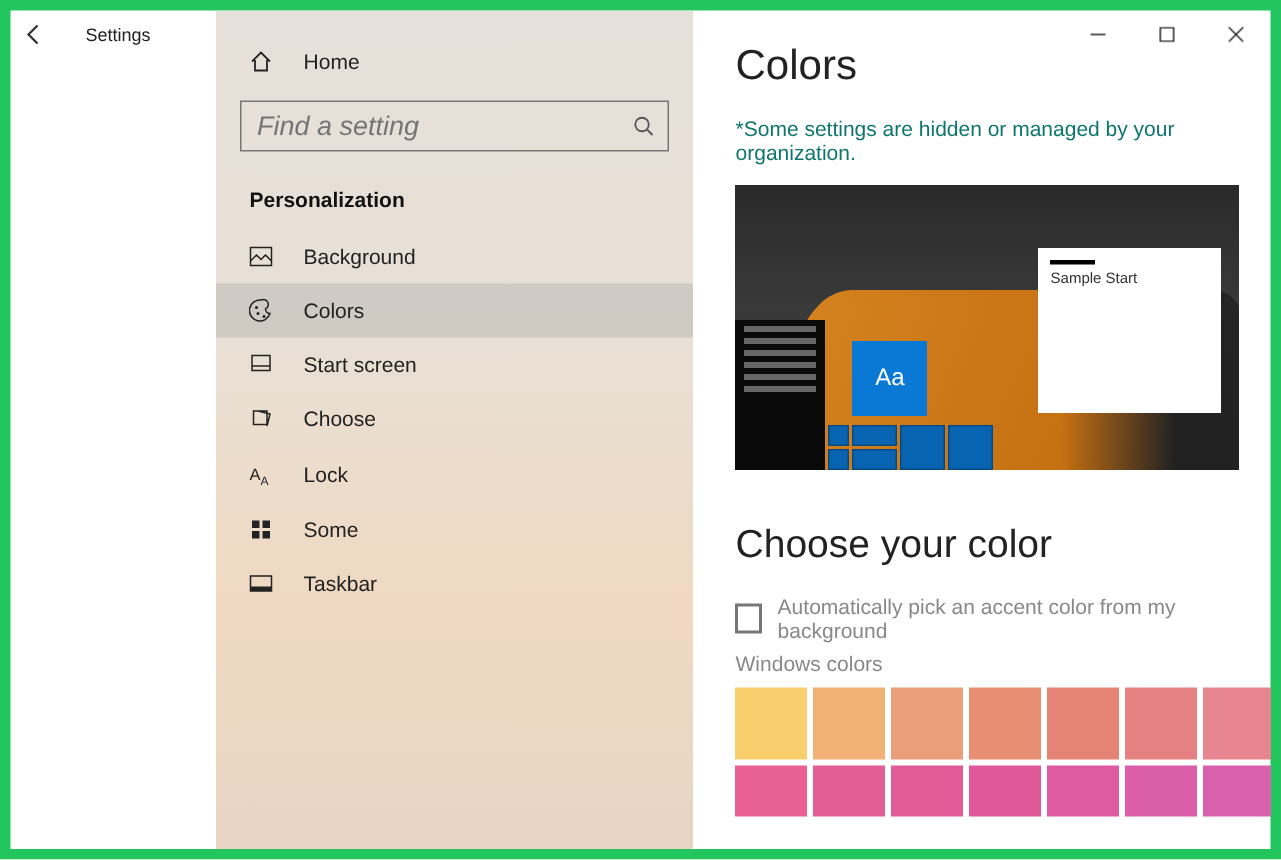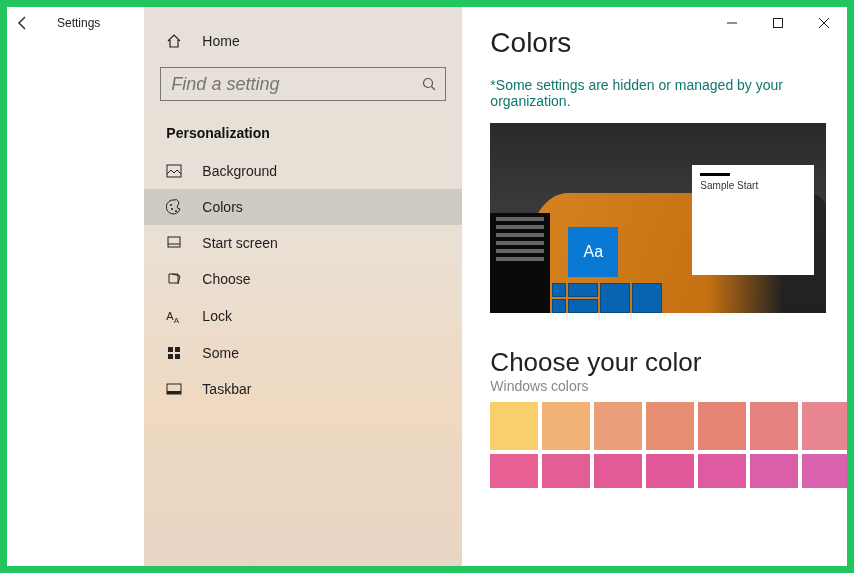--- a/index.html
+++ b/index.html
@@ -196,20 +196,24 @@
         </div>
         <div class="tile-main">Aa</div>
         <div class="samplebox">
           <div class="bar"></div>
           <div class="txt">Sample Start</div>
         </div>
       </div>
 
       <h2>Choose your color</h2>
 
+      <div class="chk-row">
+        <div class="chkbox"></div>
+        <div class="chk-label">Automatically pick an accent color from my background</div>
+      </div>
 
       <div class="sub">Windows colors</div>
 
       <div class="swatch-grid" id="swatch-grid">
           <div class="sw" style="background: rgb(249, 207, 110);"></div>
           <div class="sw" style="background: rgb(242, 178, 118);"></div>
           <div class="sw" style="background: rgb(234, 158, 122);"></div>
           <div class="sw" style="background: rgb(231, 142, 115);"></div>
           <div class="sw" style="background: rgb(229, 132, 116);"></div>
           <div class="sw" style="background: rgb(229, 129, 129);"></div>

